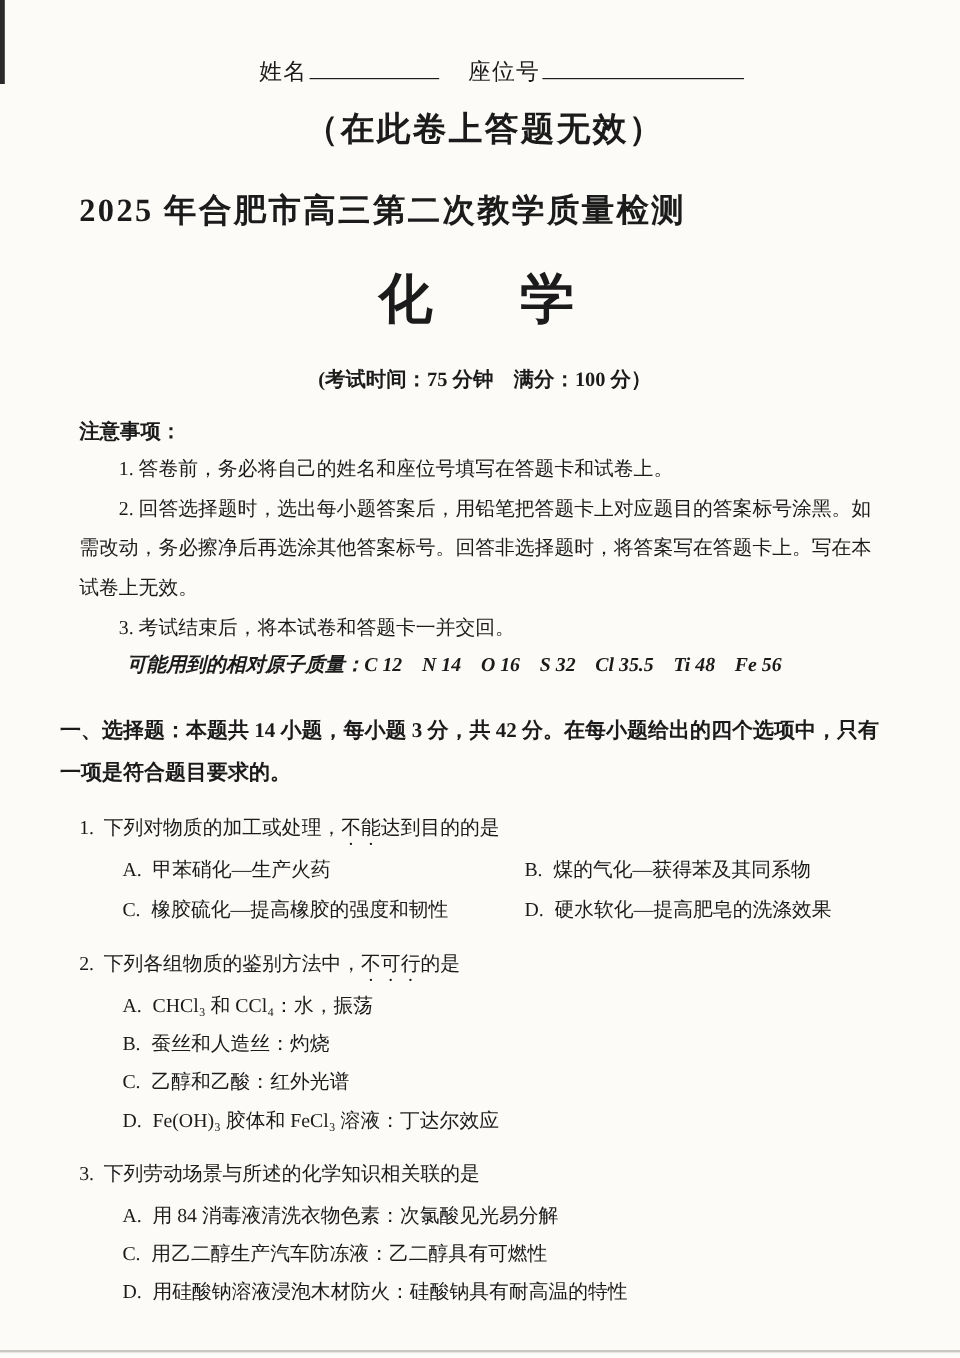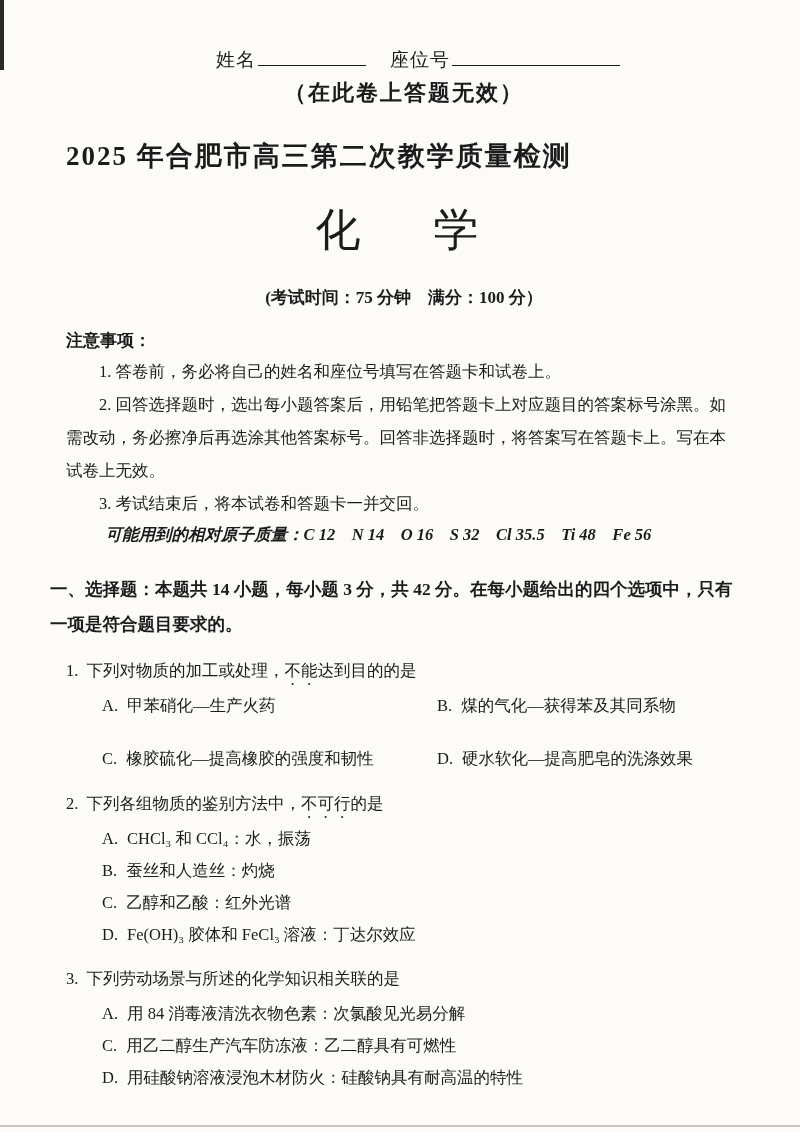--- a/index.html
+++ b/index.html
@@ -41,33 +41,33 @@
     height: 1em;
     vertical-align: baseline;
     margin: 0 2px;
   }
   .uline.name-blank { width: 108px; }
   .uline.seat-blank { width: 168px; }
   .seat-label { margin-left: 22px; }
   .invalid-notice {
     text-align: center;
     font-weight: bold;
-    font-size: 22px;
-    margin-top: 5px;
+    font-size: 28px;
+    margin-top: 16px;
     letter-spacing: 2px;
   }
   .title {
     font-weight: bold;
     font-size: 27px;
     margin: 30px 0 0 0;
     letter-spacing: 2px;
   }
   .subject {
     text-align: center;
-    font-weight: normal;
+    font-weight: bold;
     font-size: 45px;
     margin-top: 26px;
     letter-spacing: 14px;
   }
   .exam-info {
     text-align: center;
     font-weight: bold;
     font-size: 17px;
     margin-top: 26px;
   }
@@ -101,21 +101,21 @@
     margin: 14px 0 0 0;
     line-height: 30px;
   }
   .q-num { margin-right: 8px; }
   .em-dots {
     -webkit-text-emphasis: filled dot #1b1b1b;
     text-emphasis: filled dot #1b1b1b;
     -webkit-text-emphasis-position: under;
     text-emphasis-position: under left;
   }
-  .opts { margin-left: 36px; gap: 20px; }
+  .opts { margin-left: 36px; }
   .opt {
     line-height: 31px;
     margin: 1px 0;
   }
   .opts.two-col {
     display: grid;
     grid-template-columns: 335px auto;
     column-gap: 0;
   }
   .opt-label { margin-right: 9px; }

